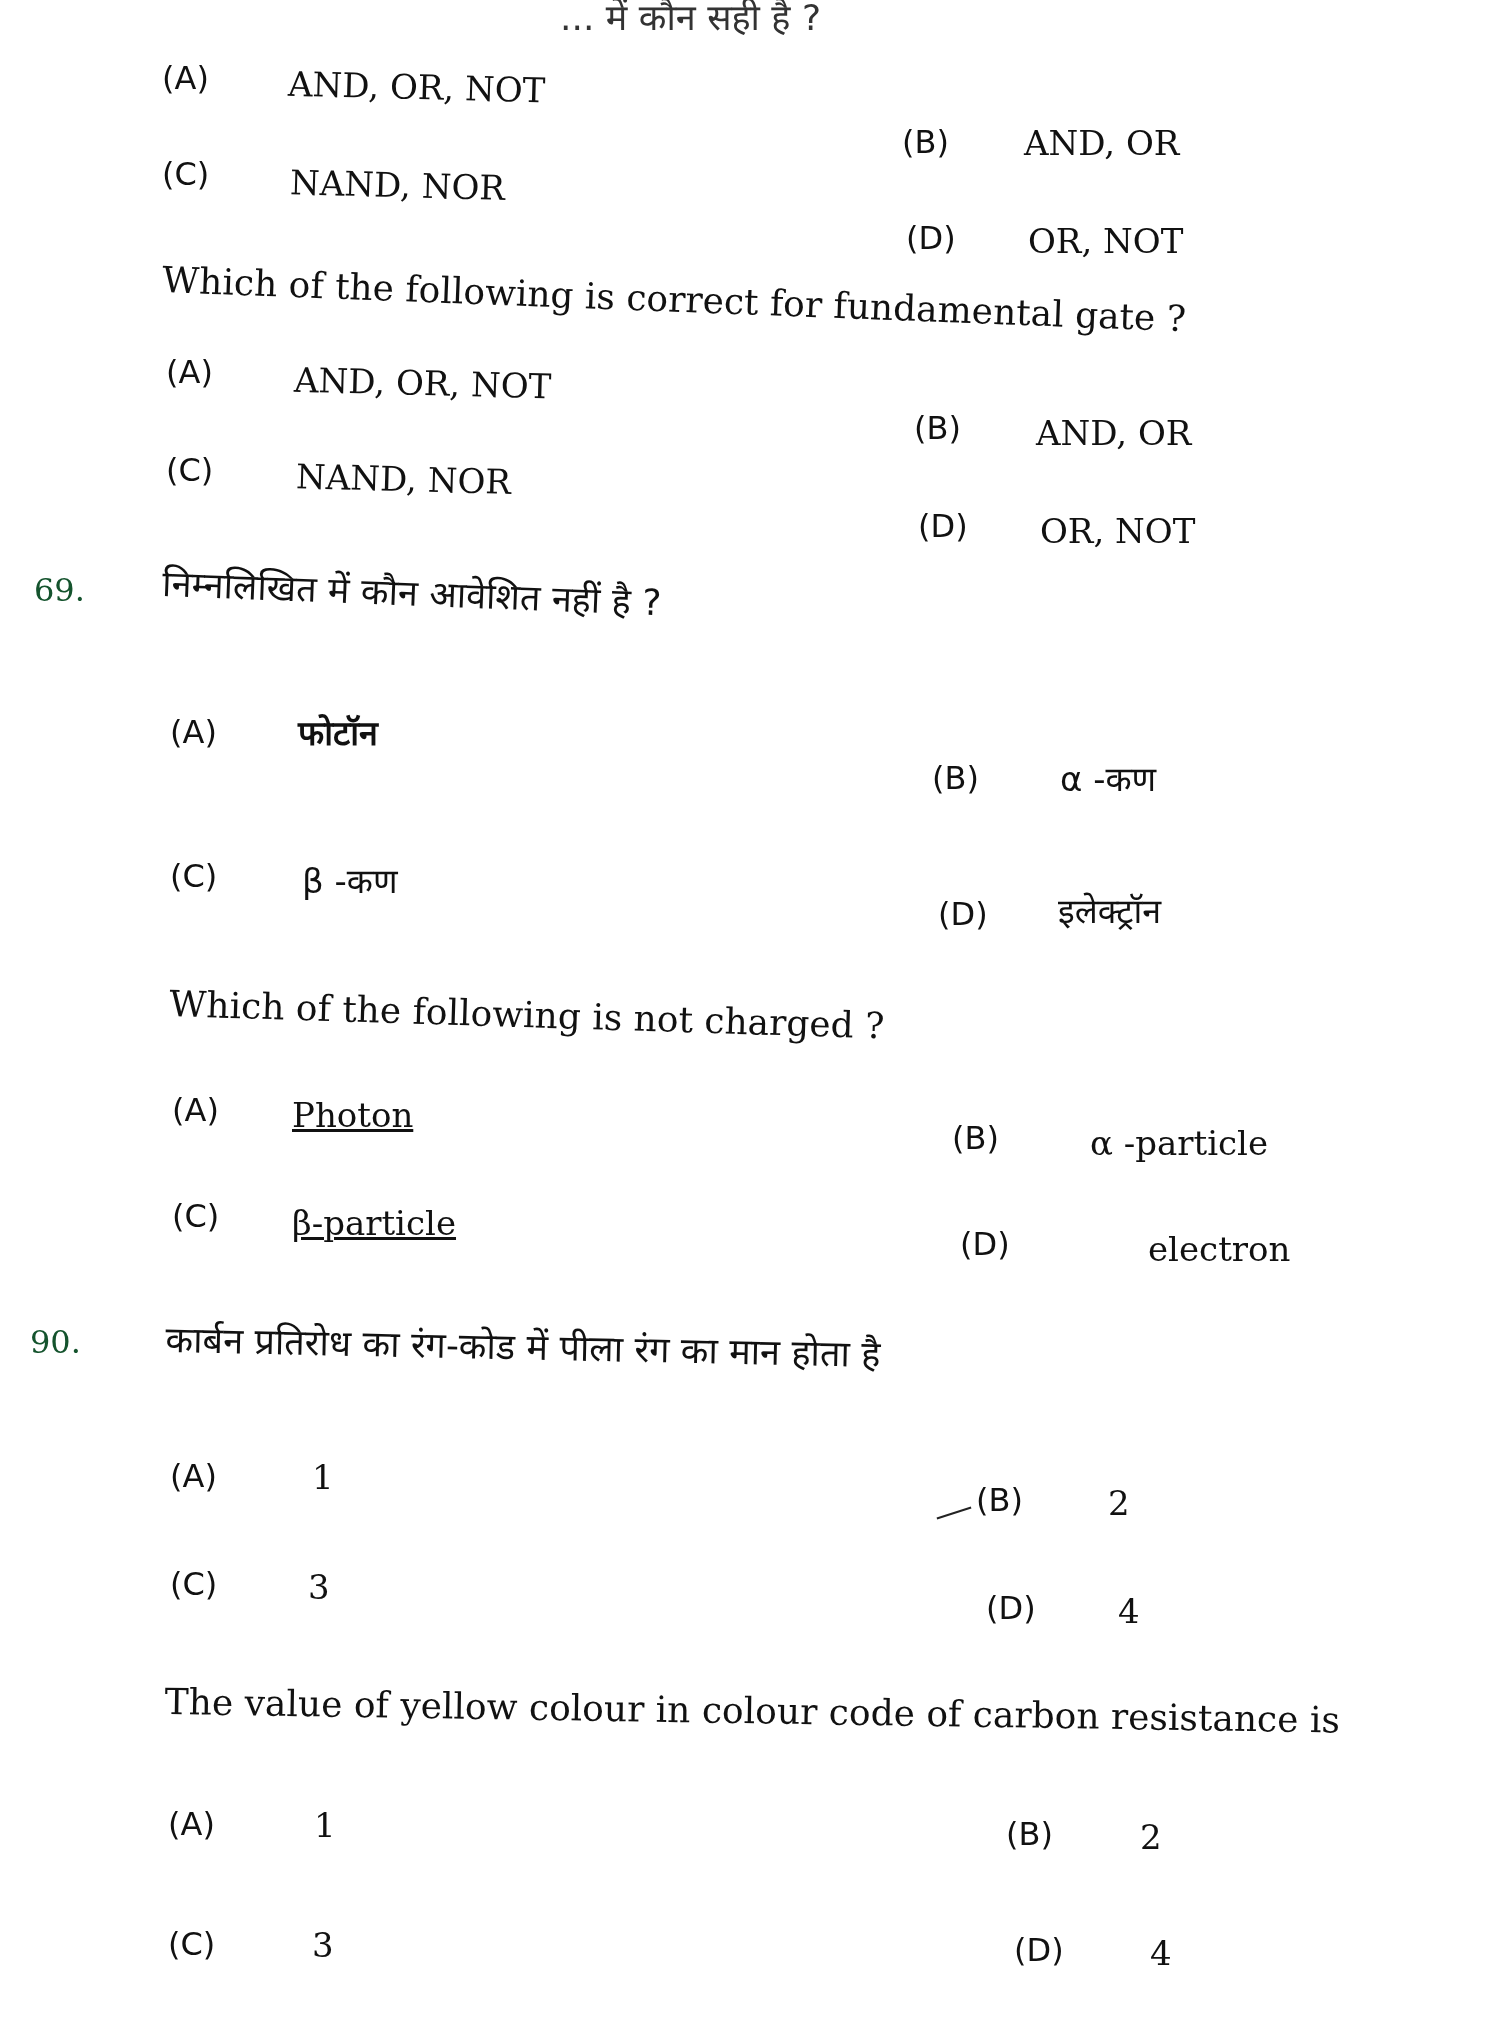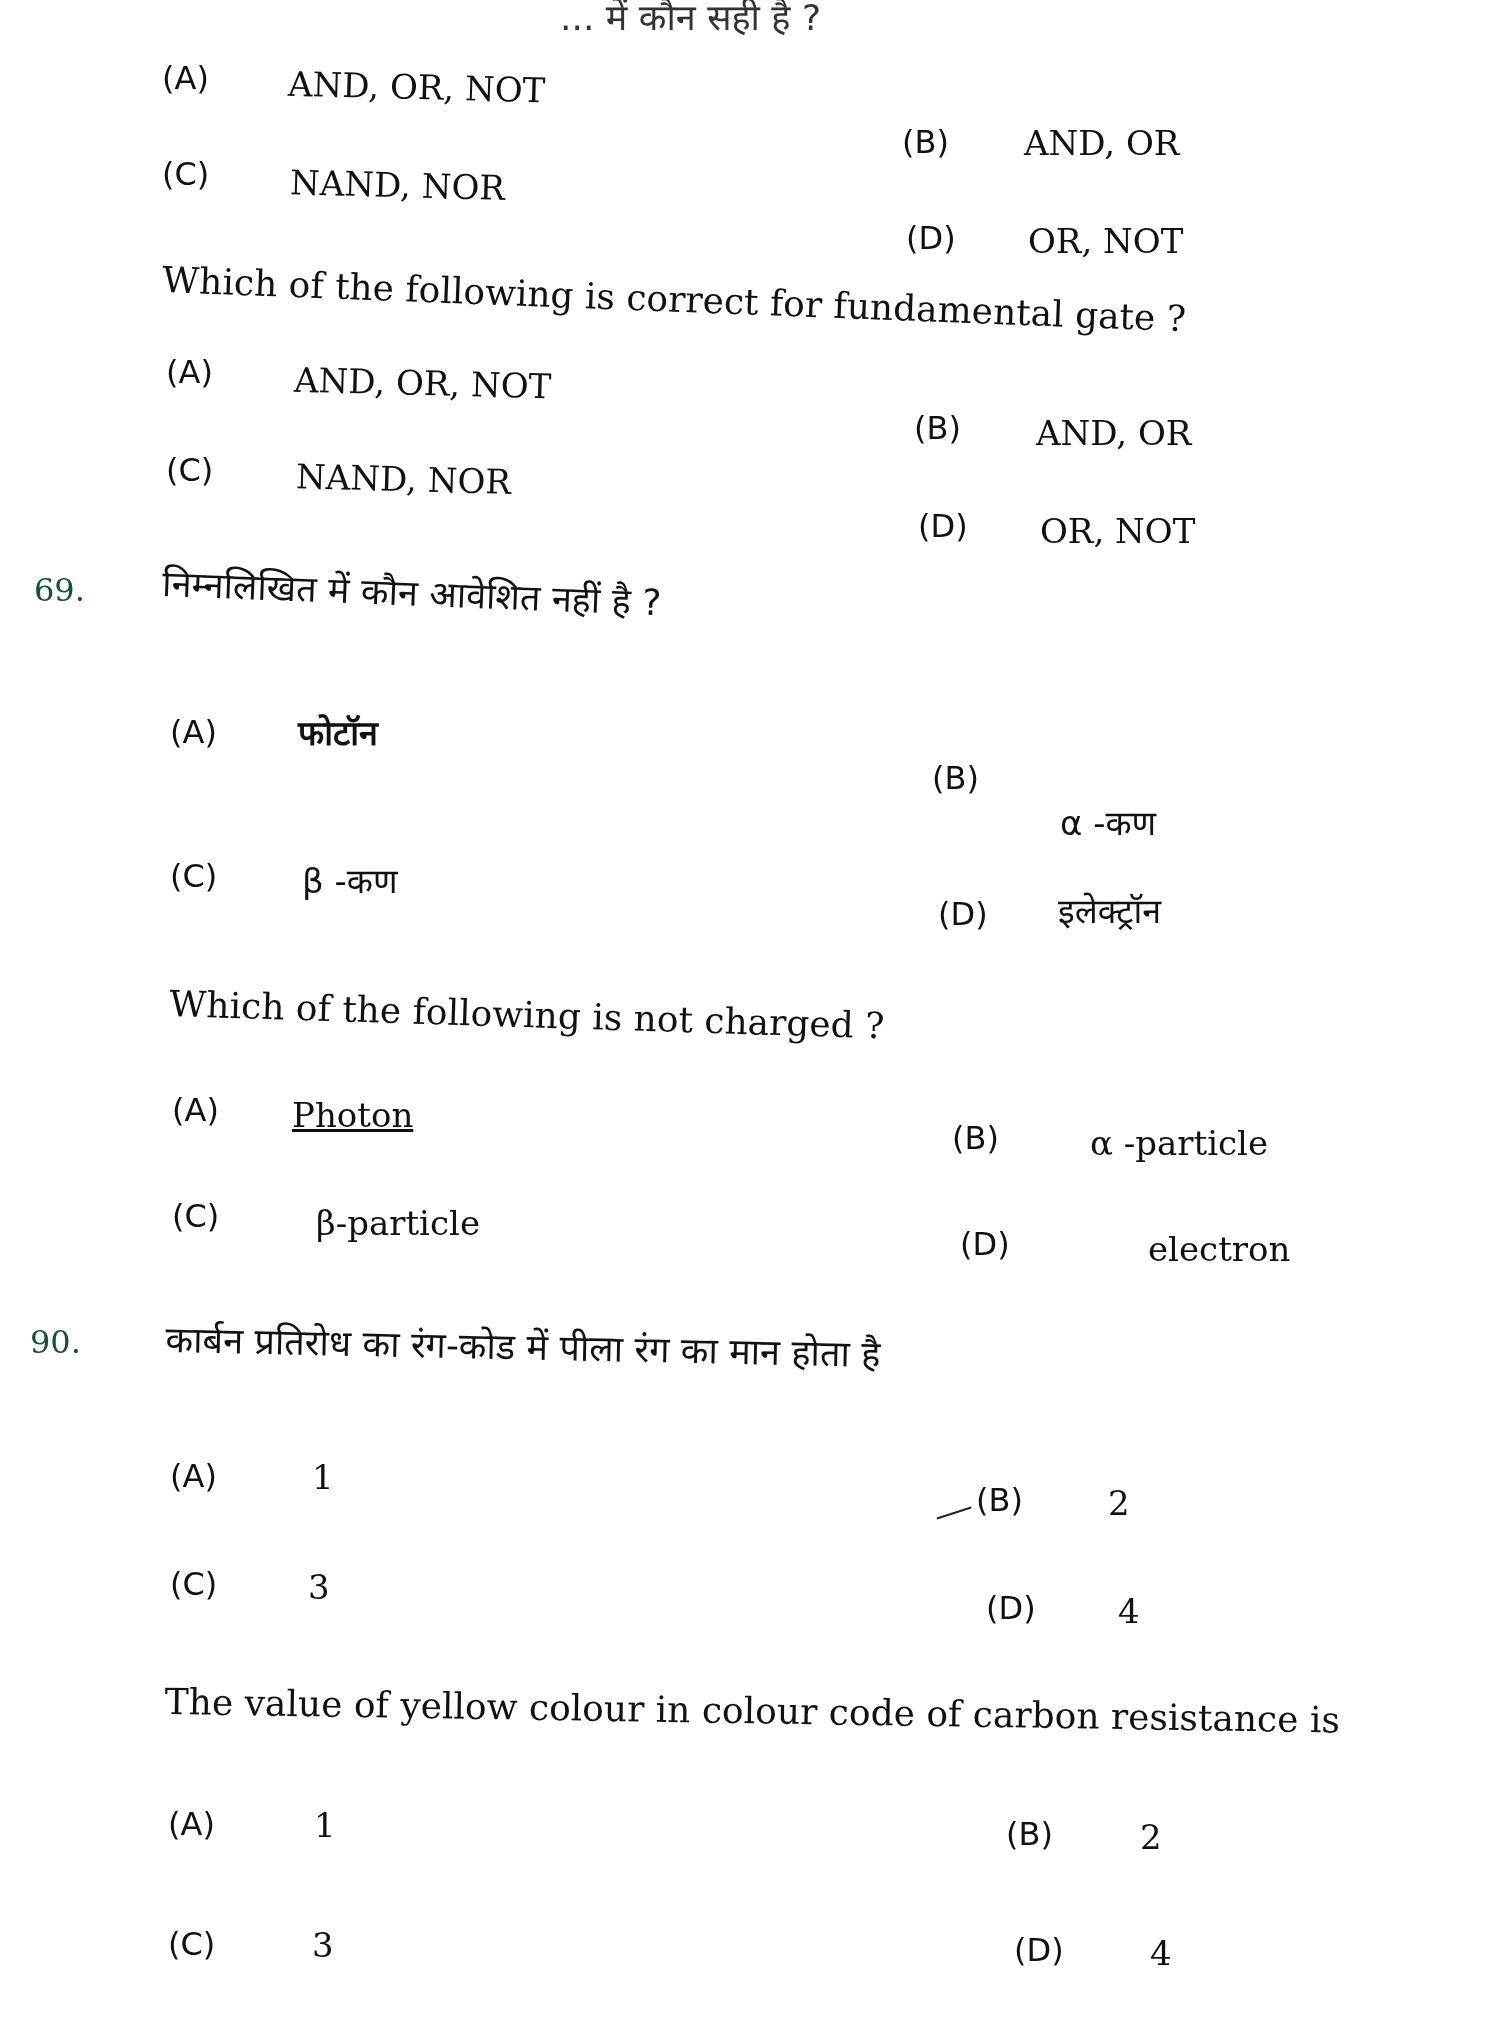--- a/index.html
+++ b/index.html
@@ -41,35 +41,35 @@
   <div class="abs lbl" style="left:918px; top:510px;">(D)</div>
   <div class="abs opt" style="left:1040px; top:514px;">OR, NOT</div>
 </div>
 
 <div class="abs qnum" style="left:34px; top:574px;">69.</div>
 <div class="abs hi" style="left:163px; top:566px; transform:rotate(2.2deg); transform-origin:left top;">निम्नलिखित में कौन आवेशित नहीं है ?</div>
 <div>
   <div class="abs lbl" style="left:170px; top:716px;">(A)</div>
   <div class="abs opt-hi" style="left:298px; top:716px;font-weight:bold;">फोटॉन</div>
   <div class="abs lbl" style="left:932px; top:762px;">(B)</div>
-  <div class="abs opt-hi" style="left:1060px; top:762px;margin-top:44px;">α -कण</div>
+  <div class="abs opt-hi" style="left:1060px; top:762px;">α -कण</div>
   <div class="abs lbl" style="left:170px; top:860px;">(C)</div>
   <div class="abs opt-hi" style="left:302px; top:864px;">β -कण</div>
   <div class="abs lbl" style="left:938px; top:898px;">(D)</div>
   <div class="abs opt-hi" style="left:1058px; top:894px;">इलेक्ट्रॉन</div>
 </div>
 
 <div class="abs q" style="left:170px; top:986px; transform:rotate(1.8deg); transform-origin:left top;">Which of the following is not charged ?</div>
 <div>
   <div class="abs lbl" style="left:172px; top:1094px;">(A)</div>
   <div class="abs opt" style="left:292px; top:1098px;text-decoration:underline;">Photon</div>
   <div class="abs lbl" style="left:952px; top:1122px;">(B)</div>
   <div class="abs opt" style="left:1082px; top:1126px;margin-left:8px;">α -particle</div>
   <div class="abs lbl" style="left:172px; top:1200px;">(C)</div>
-  <div class="abs opt" style="left:316px; top:1206px;">β-particle</div>
+  <div class="abs opt" style="left:292px; top:1206px;text-decoration:underline;">β-particle</div>
   <div class="abs lbl" style="left:960px; top:1228px;">(D)</div>
   <div class="abs opt" style="left:1148px; top:1232px;">electron</div>
 </div>
 
 <div class="abs qnum" style="left:30px; top:1326px;">90.</div>
 <div class="abs hi" style="left:166px; top:1322px; transform:rotate(1.2deg); transform-origin:left top;">कार्बन प्रतिरोध का रंग-कोड में पीला रंग का मान होता है</div>
 <div>
   <div class="abs lbl" style="left:170px; top:1460px;">(A)</div>
   <div class="abs opt" style="left:312px; top:1460px;">1</div>
   <div class="mark" style="left:936px; top:1512px;"></div>

